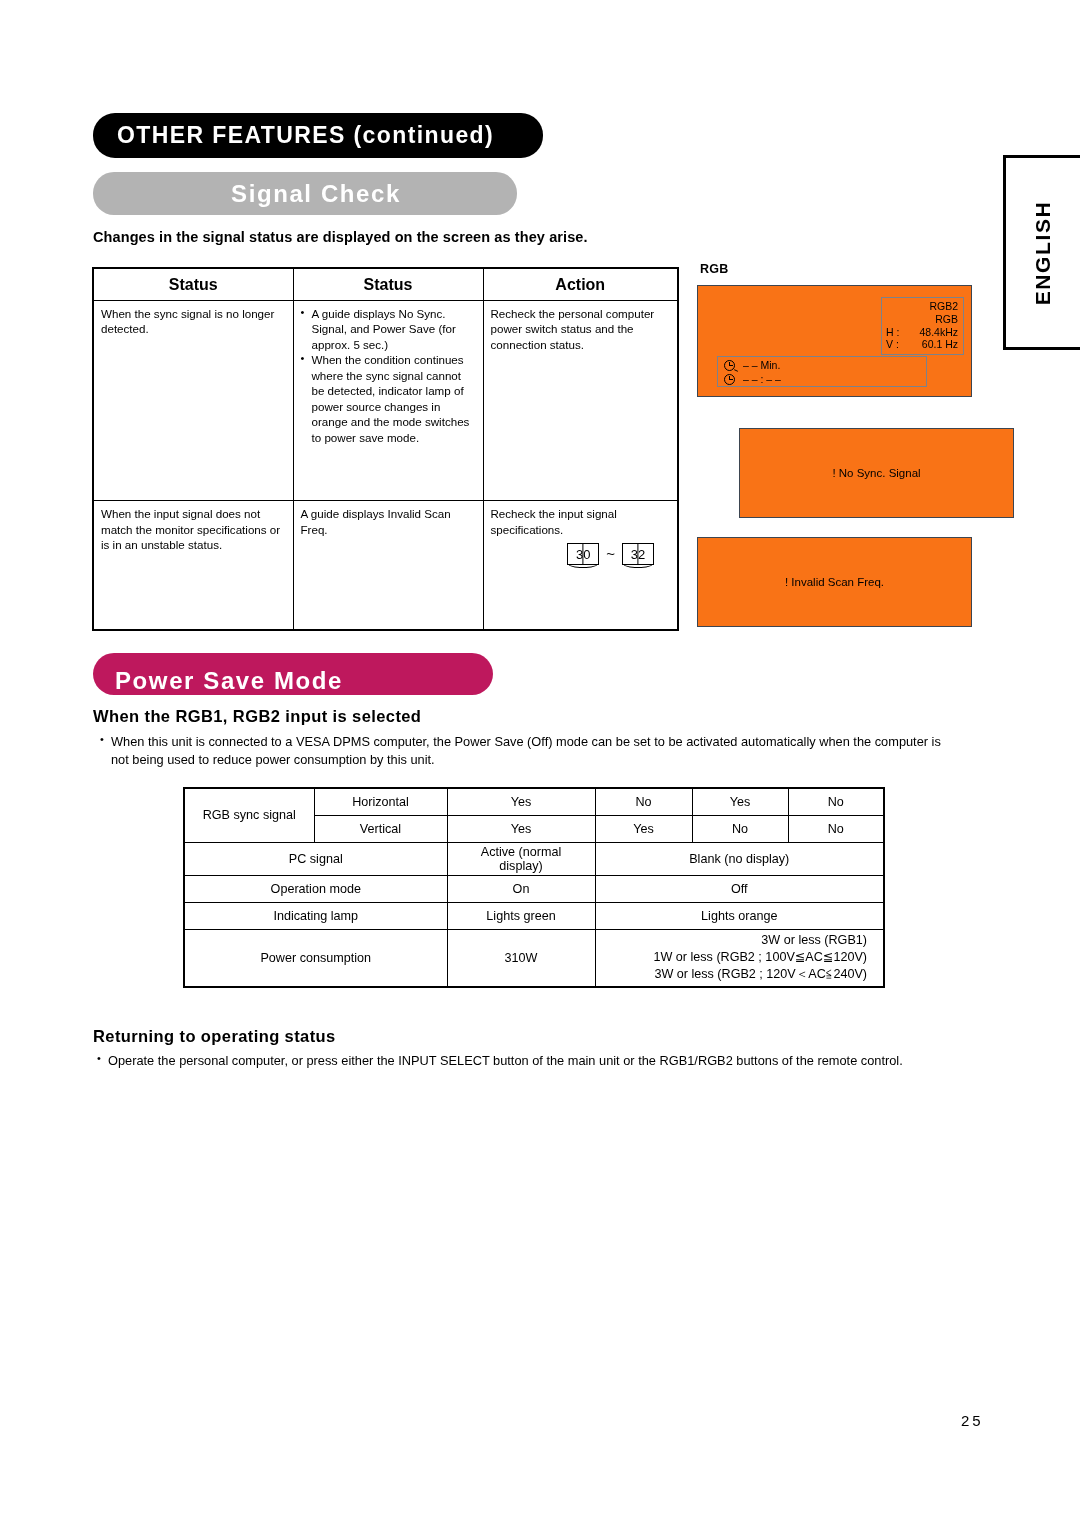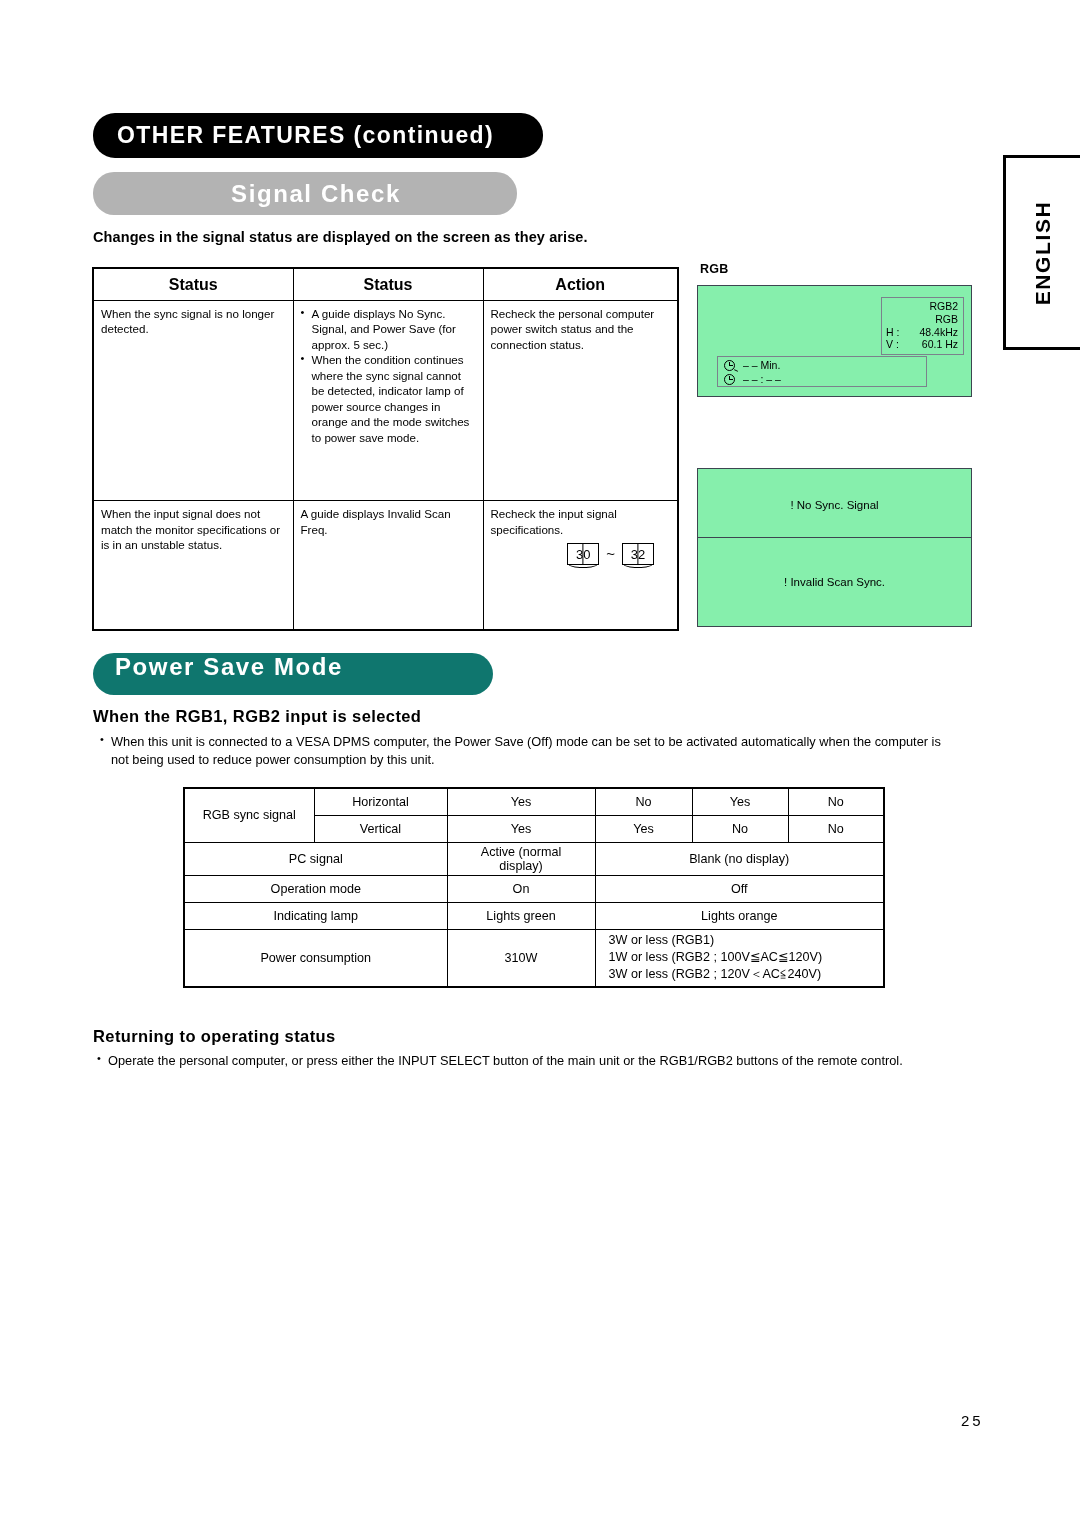--- a/index.html
+++ b/index.html
@@ -97,24 +97,24 @@
     transform:translateX(-.6px);
   }
   .tilde{ font-size:15px; }
 
   
   #rgb-label{
     position:absolute; left:700px; top:262px;
     font-size:12.5px; font-weight:bold; letter-spacing:.3px;
   }
   .screen{
-    position:absolute; border:1.6px solid #3d4550; background:#86efac;
+    position:absolute; border:1.6px solid #3d4550; background:#f97316;
   }
   #screen-1{ left:697px; top:285px; width:275px; height:112px; }
-  #screen-2{ left:697px; top:428px; width:275px; height:74px;margin-top:40px; }
+  #screen-2{ left:739px; top:428px; width:275px; height:90px; }
   #screen-3{ left:697px; top:537px; width:275px; height:90px; }
   .screen-msg{
     position:absolute; left:0; right:0; top:50%;
     transform:translateY(-50%);
     text-align:center; font-size:11.5px;
   }
   #osd-info{
     position:absolute; right:7px; top:11px;
     width:83px;
     border:1.2px solid #7b828c;
@@ -158,22 +158,22 @@
   #english-tab .vtxt{
     transform:rotate(-90deg);
     font-size:21px; font-weight:bold; letter-spacing:1.6px;
     white-space:nowrap;
   }
 
   
   #ps-banner{
     position:absolute; left:93px; top:653px;
     width:400px; height:42px;
-    background:#0f766e; border-radius:21px;
-    display:flex; align-items:flex-start;
+    background:#be185d; border-radius:21px;
+    display:flex; align-items:flex-end;
   }
   #ps-banner .txt{
     color:#fff; font-size:24px; font-weight:bold;
     letter-spacing:1.6px; padding-left:22px; white-space:nowrap;
   }
   #ps-sub{
     position:absolute; left:93px; top:707px;
     font-size:16.5px; font-weight:bold; letter-spacing:.4px;
   }
   #ps-note{
@@ -188,21 +188,21 @@
     width:700px;
     border:2.2px solid #000;
     border-collapse:collapse;
     table-layout:fixed;
   }
   #power-table td{
     border:1.2px solid #000;
     text-align:center; vertical-align:middle;
     font-size:12.6px; height:27px; padding:2px 16px;
   }
-  #power-table td.left{ text-align:left; padding-left:13px; }
+  #power-table td.left{ text-align:right; padding-left:13px; }
   .pc-col1{ width:130px; }
   .pc-col2{ width:133px; }
   .pc-col3{ width:148px; }
   .pc-col4{ width:97px; }
   .pc-col5{ width:96px; }
   .pc-col6{ width:96px; }
   .pw-multiline{ line-height:1.38; padding:4px 0 4px 13px; }
 
   
   #ret-title{
@@ -317,21 +317,21 @@
       <span>– – : – –</span>
     </div>
   </div>
 </div>
 
 <div class="screen" id="screen-2">
   <div class="screen-msg">! No Sync. Signal</div>
 </div>
 
 <div class="screen" id="screen-3">
-  <div class="screen-msg">! Invalid Scan Sync.</div>
+  <div class="screen-msg">! Invalid Scan Freq.</div>
 </div>
 
 <div id="ps-banner">
   <span class="txt">Power Save Mode</span>
 </div>
 <div id="ps-sub">When the RGB1, RGB2 input is selected</div>
 <div id="ps-note">
   <div class="b">When this unit is connected to a VESA DPMS computer, the Power Save (Off) mode can be set to be activated automatically when the computer is not being used to reduce power consumption by this unit.</div>
 </div>
 

